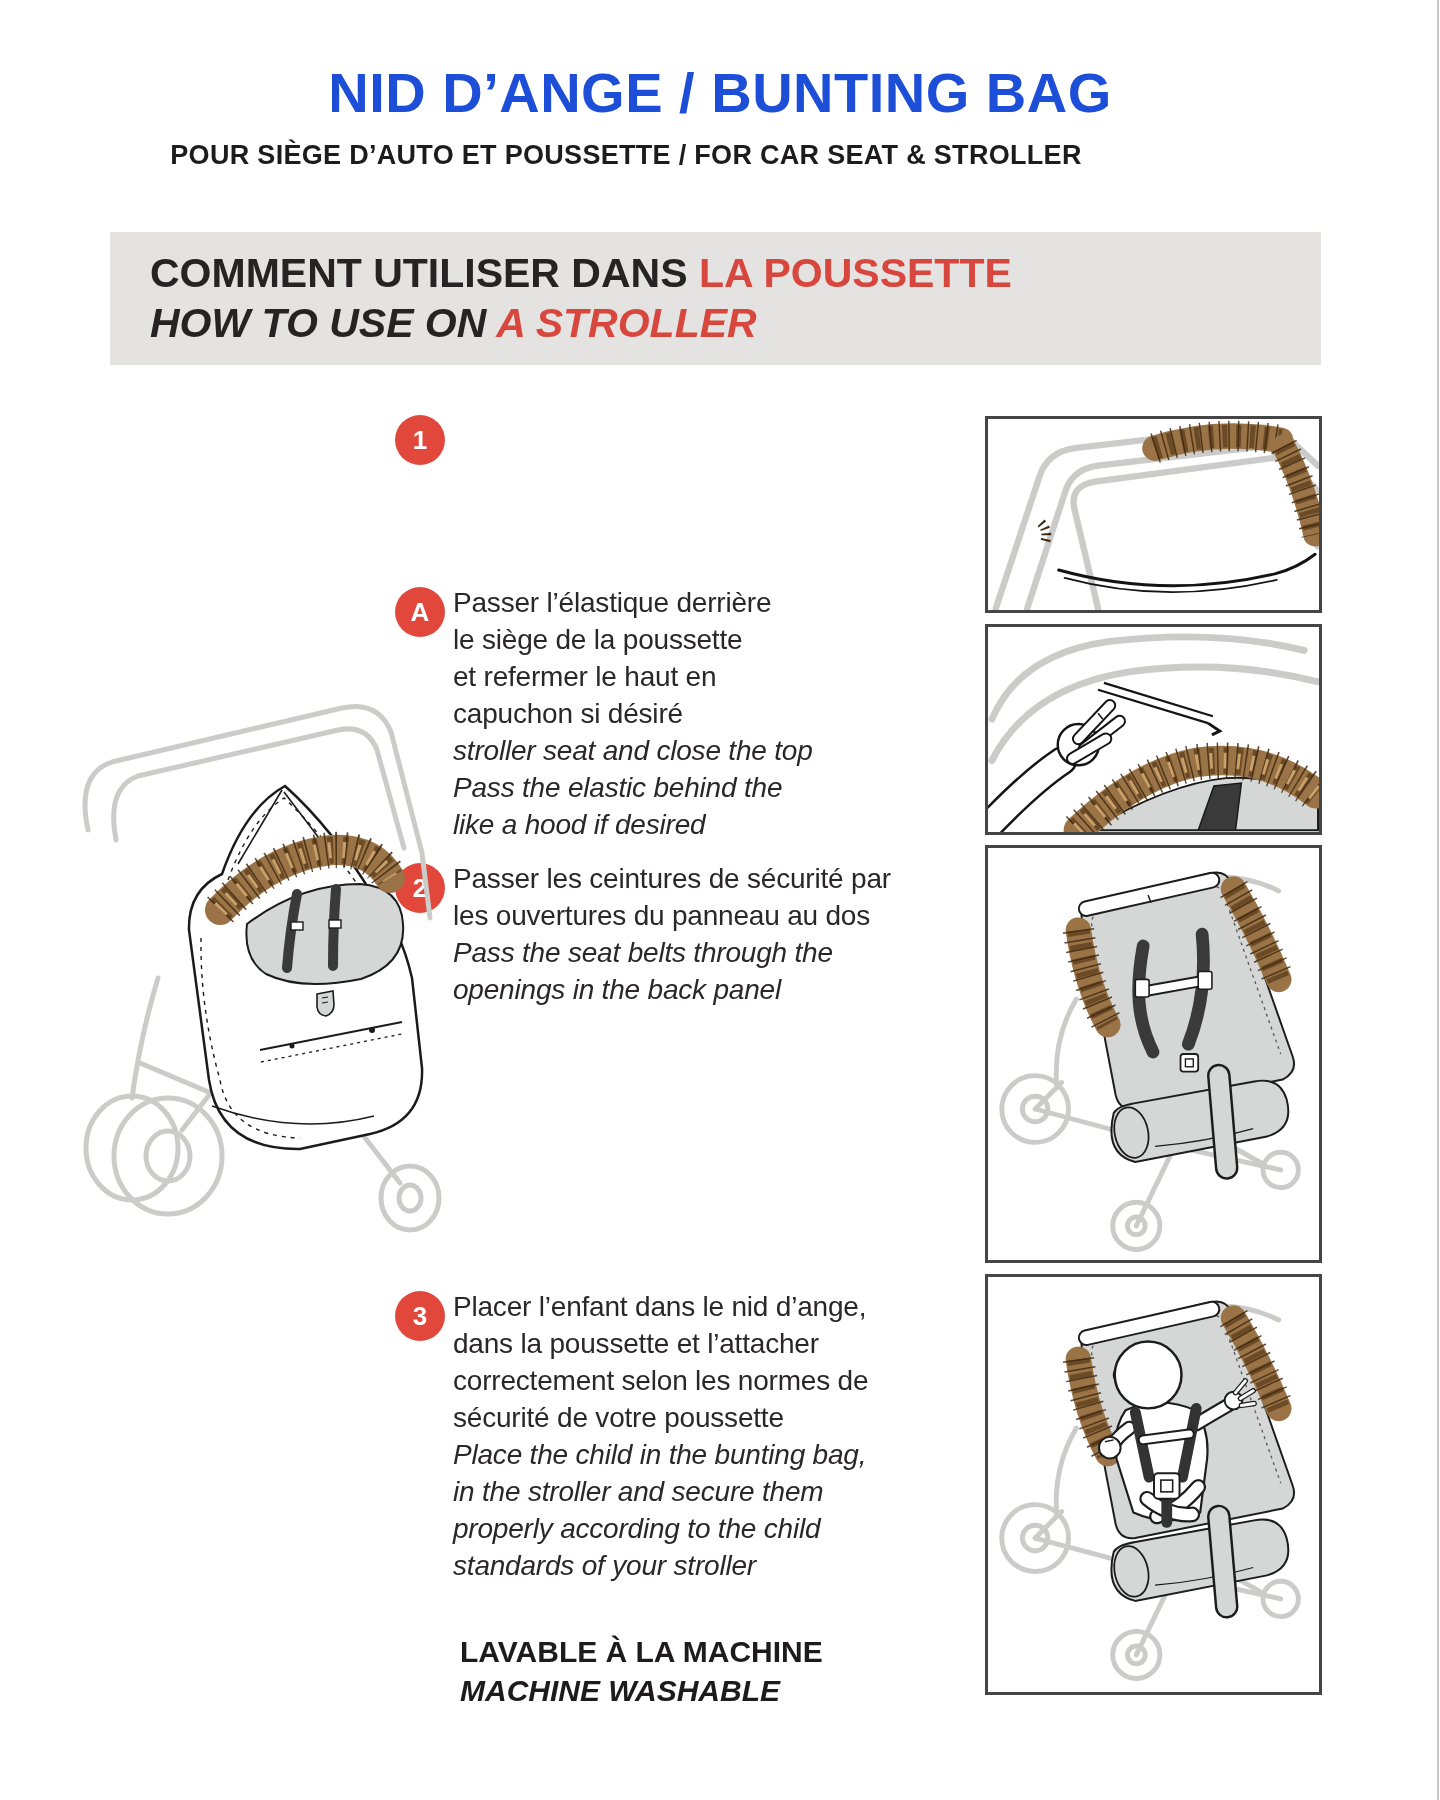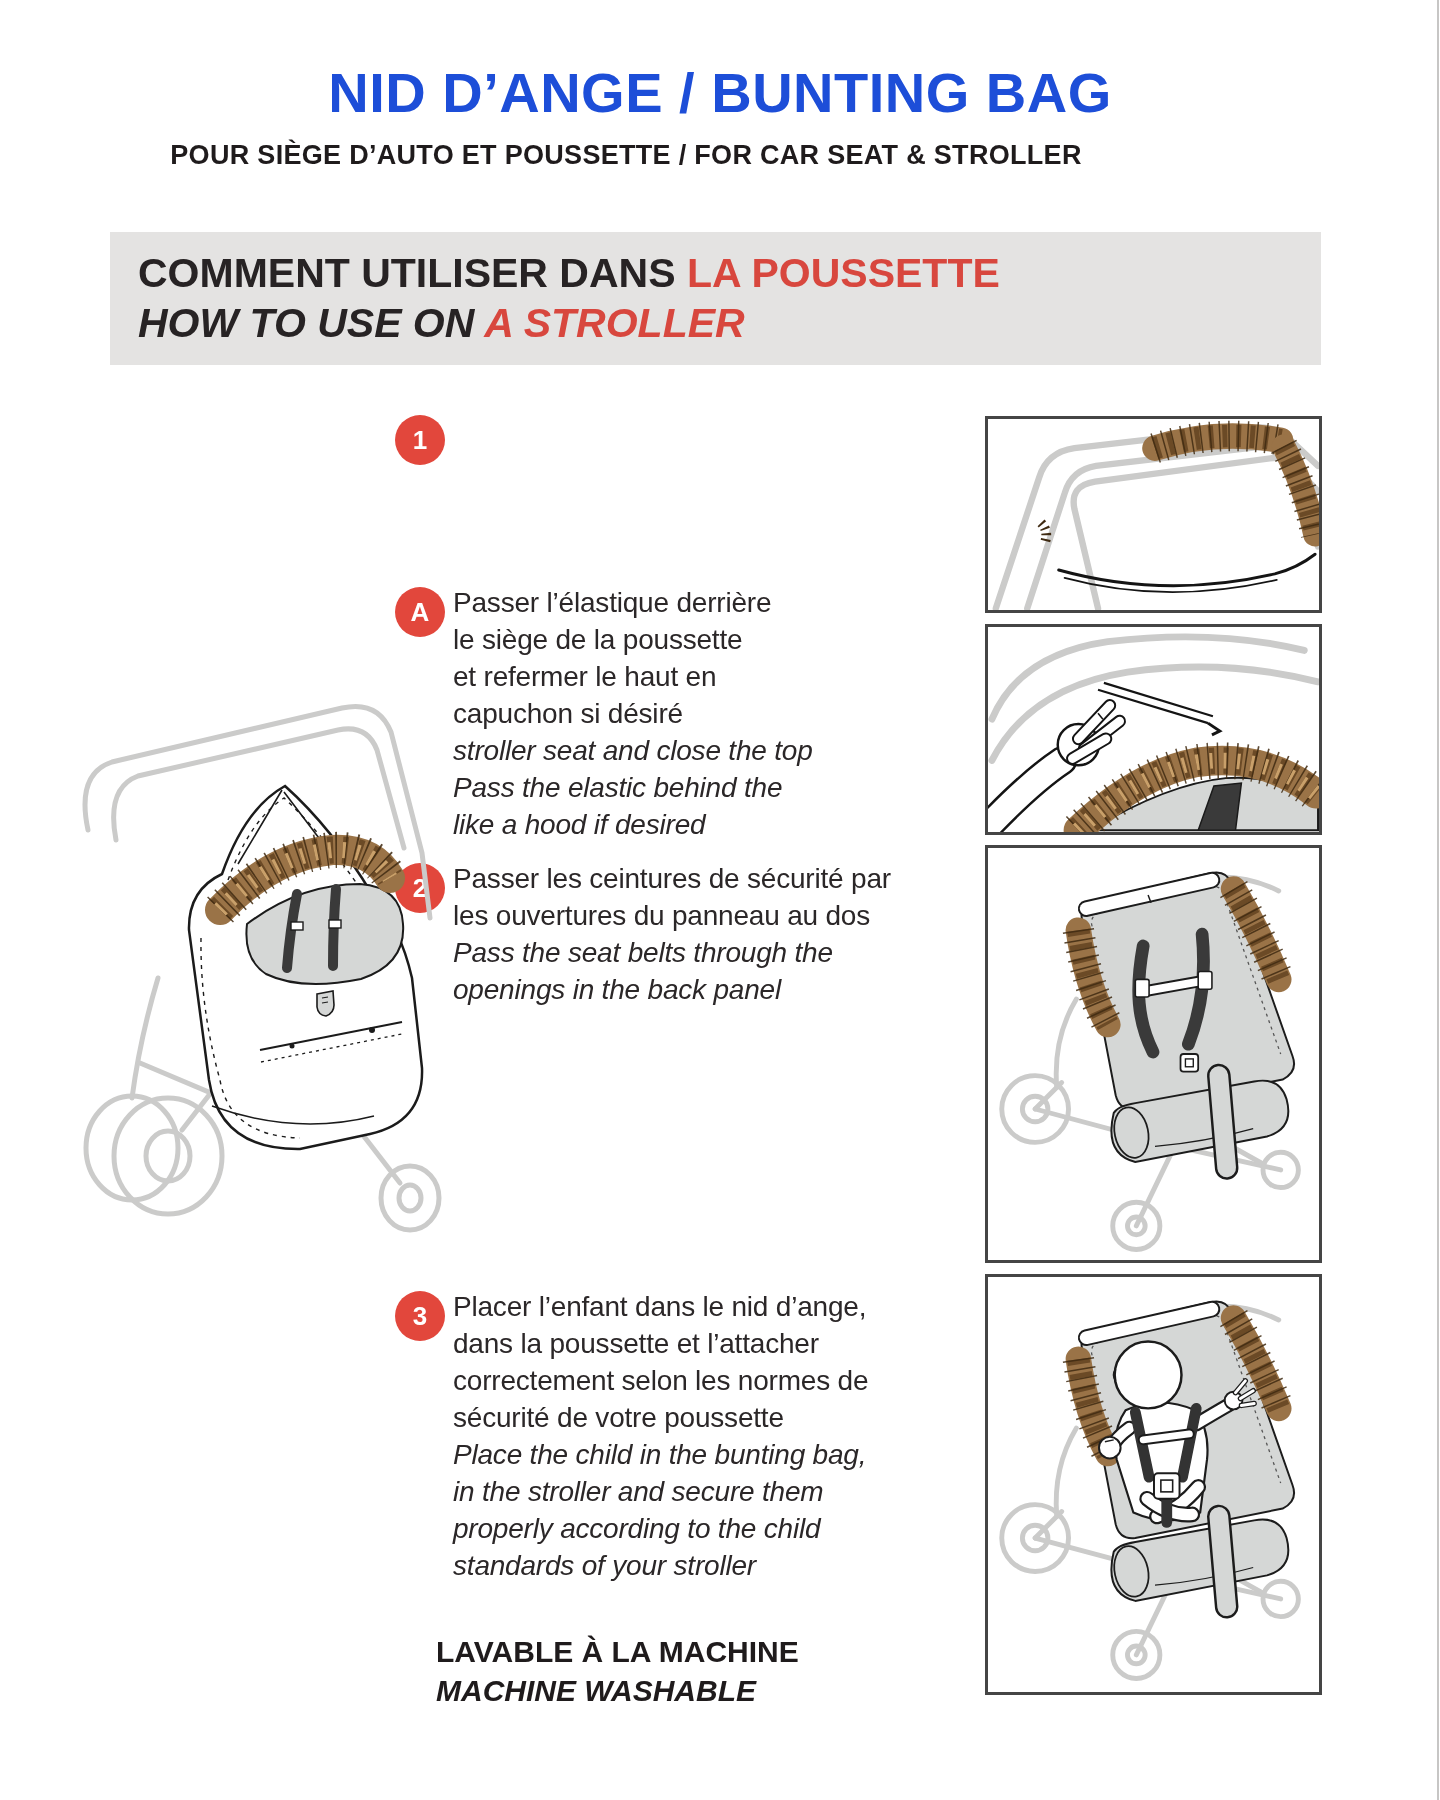--- a/index.html
+++ b/index.html
@@ -11,34 +11,34 @@
   .page-title{
     left:0;top:60px;width:1440px;text-align:center;
     font-size:56px;font-weight:700;letter-spacing:0.5px;color:#1d4ed8;white-space:nowrap;
   }
   .page-subtitle{
     left:0;top:140px;width:1252px;text-align:center;
     font-size:27px;font-weight:700;letter-spacing:0.3px;color:#1f1b1c;white-space:nowrap;
   }
   .banner{
     left:110px;top:232px;width:1211px;height:133px;background:#e4e3e2;box-sizing:border-box;
-    padding:16px 0 0 28px;
+    padding:16px 0 0 40px;
   }
   .banner-line{font-size:41px;font-weight:700;line-height:50px;color:#272324;white-space:nowrap;}
   .banner-line.l2{font-style:italic;}
   .red-text{color:#d8473e;}
   .step{display:flex;gap:8px;align-items:flex-start;}
   .badge{
     width:50px;height:50px;border-radius:50%;background:#e2473c;color:#ffffff;
     font-size:26px;font-weight:700;display:flex;align-items:center;justify-content:center;
     margin-top:3px;flex:none;
   }
   .step-text{font-size:28px;line-height:37px;letter-spacing:-0.2px;color:#2b2728;max-width:540px;}
   .step-text .en{font-style:italic;}
-  .footer-note{left:436px;top:1632px;font-size:30px;font-weight:700;line-height:39px;color:#1f1b1c;}
+  .footer-note{left:460px;top:1632px;font-size:30px;font-weight:700;line-height:39px;color:#1f1b1c;}
   .footer-note .l2{font-style:italic;}
   .figure{
     left:985px;width:337px;background:#ffffff;border:3px solid #454545;box-sizing:border-box;
   }
   .fig1{top:416px;height:197px;}
   .fig2{top:624px;height:211px;}
   .fig3{top:845px;height:418px;}
   .fig4{top:1274px;height:421px;}
   .figure svg,.left-illo svg{display:block;width:100%;height:100%;}
   .left-illo{left:70px;top:678px;width:400px;height:622px;}

